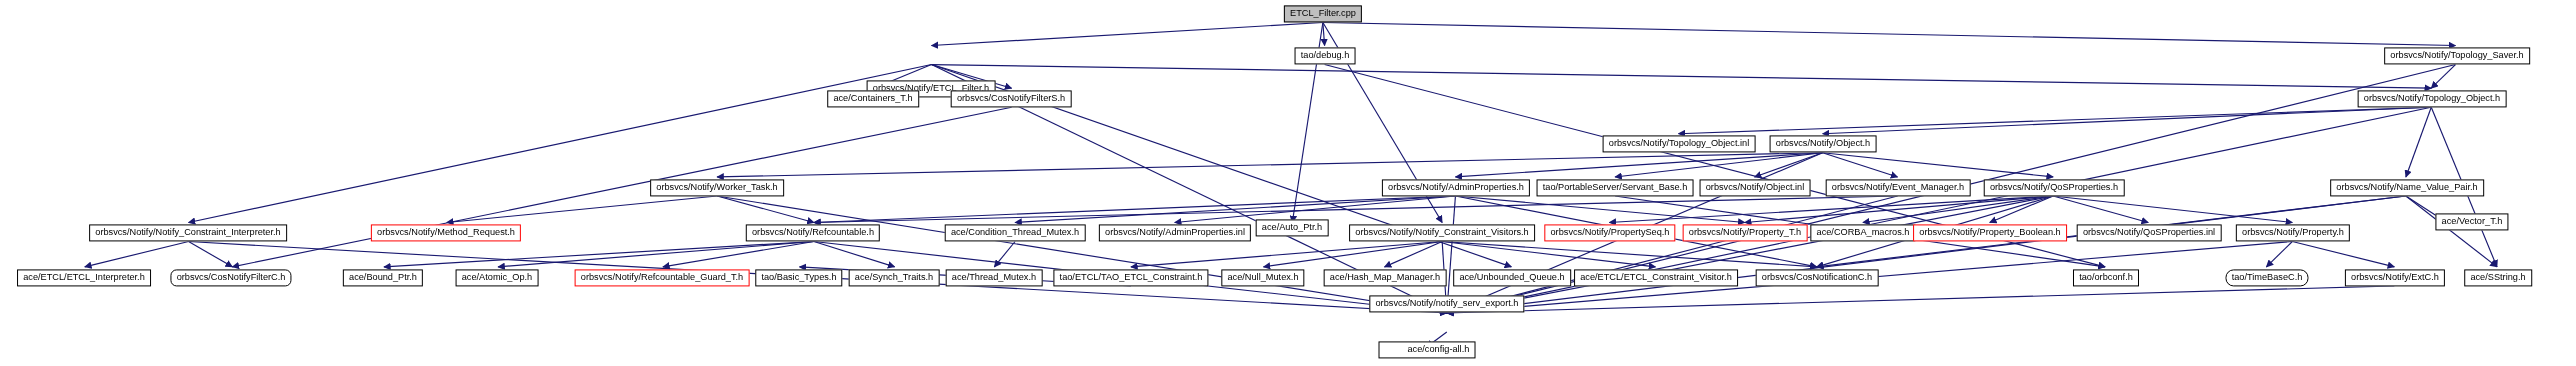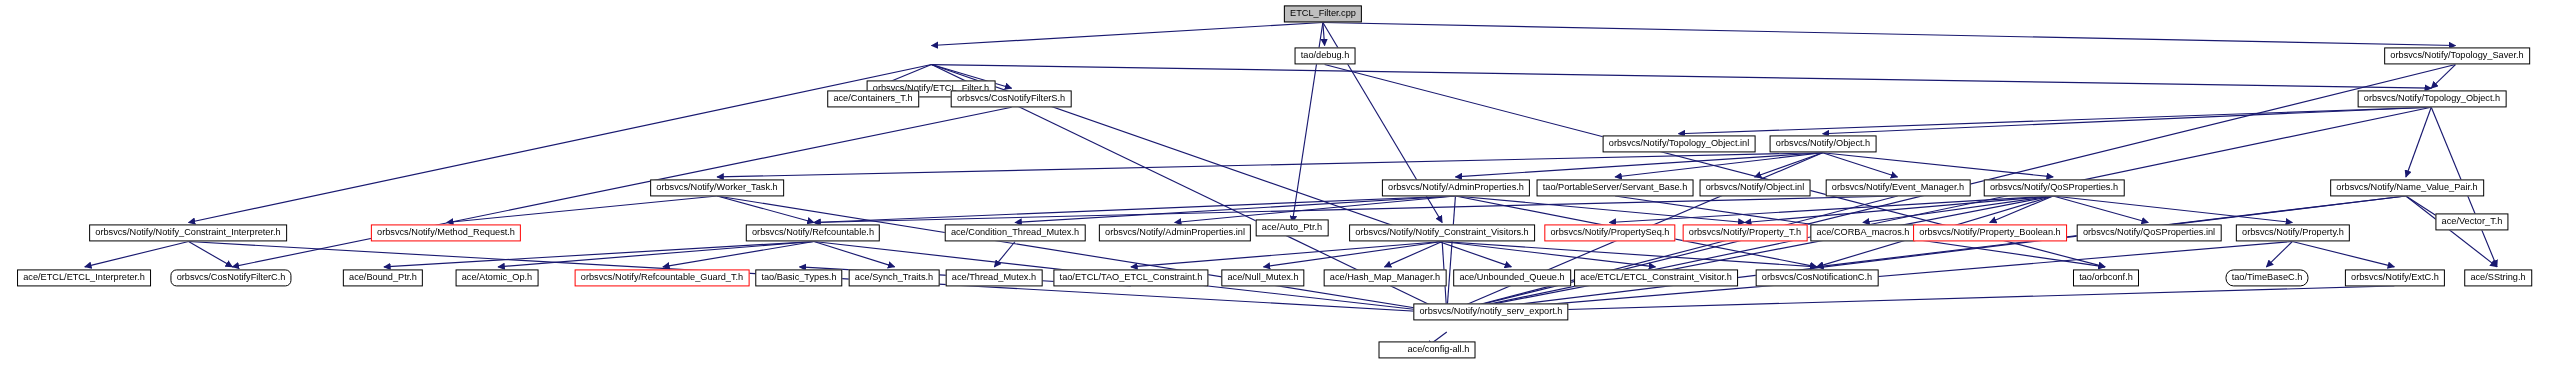--- a/index.html
+++ b/index.html
@@ -167,17 +167,17 @@
       <div class="node" style="left: 1131px; top: 278px;">tao/ETCL/TAO_ETCL_Constraint.h</div>
       <div class="node" style="left: 1263px; top: 278px;">ace/Null_Mutex.h</div>
       <div class="node" style="left: 1385px; top: 278px;">ace/Hash_Map_Manager.h</div>
       <div class="node" style="left: 1512px; top: 278px;">ace/Unbounded_Queue.h</div>
       <div class="node" style="left: 1656px; top: 278px;">ace/ETCL/ETCL_Constraint_Visitor.h</div>
       <div class="node" style="left: 1817px; top: 278px;">orbsvcs/CosNotificationC.h</div>
       <div class="node" style="left: 2106px; top: 278px;">tao/orbconf.h</div>
       <div class="node" style="left: 2267px; top: 278px; border-radius: 8px;">tao/TimeBaseC.h</div>
       <div class="node" style="left: 2395px; top: 278px;">orbsvcs/Notify/ExtC.h</div>
       <div class="node" style="left: 2498px; top: 278px;">ace/SString.h</div>
-      <div class="node" style="left: 1447px; top: 312px; margin-left: 44px;">orbsvcs/Notify/notify_serv_export.h</div>
+      <div class="node" style="left: 1447px; top: 304px;">orbsvcs/Notify/notify_serv_export.h</div>
       <div class="node" style="left: 1427px; top: 350px; padding-left: 28px;">ace/config-all.h</div>
     </div>
 </div>
 
 
 </body></html>

